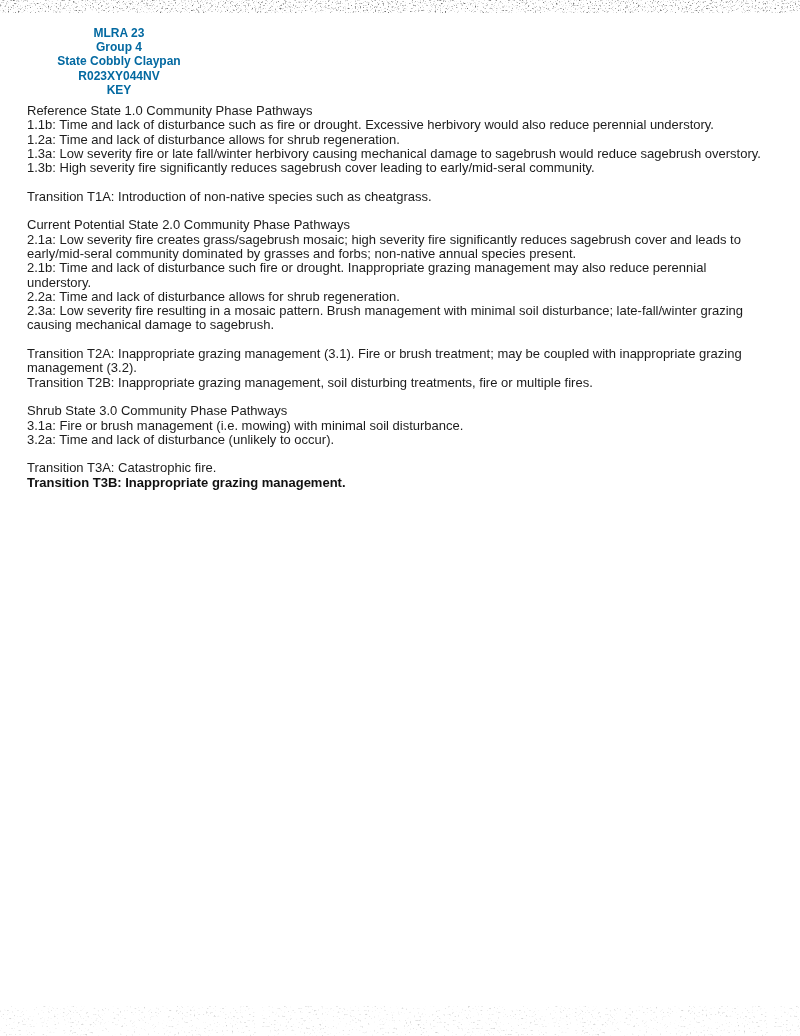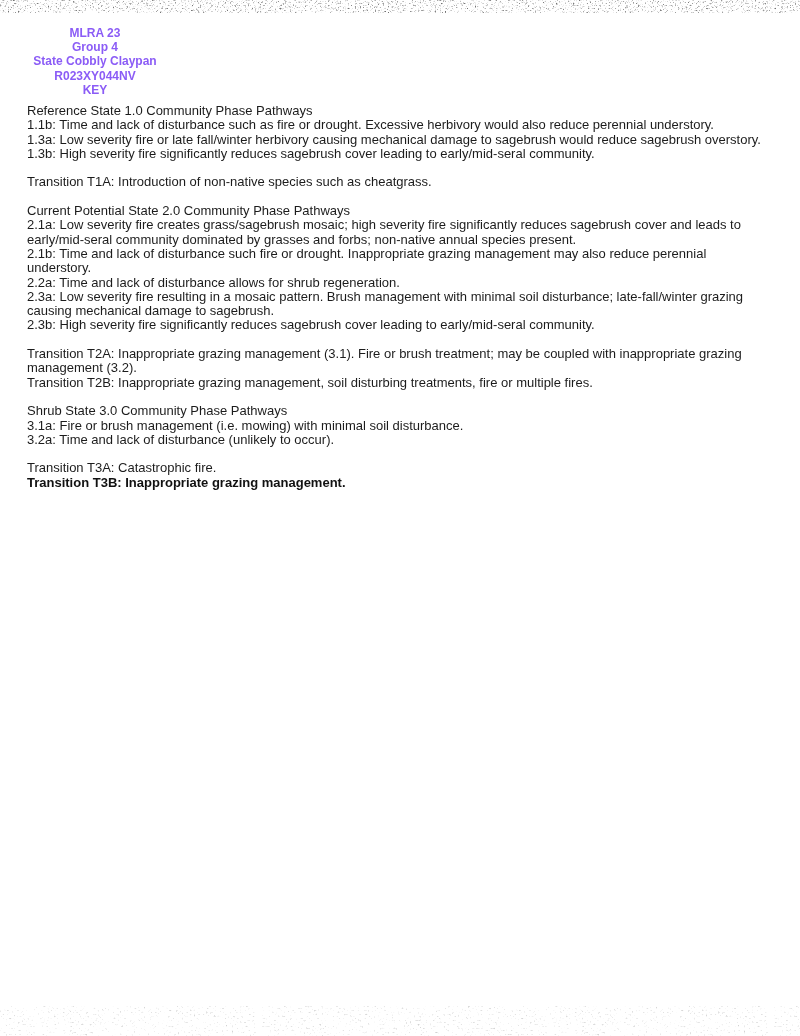--- a/index.html
+++ b/index.html
@@ -25,21 +25,22 @@
   .noise-bottom { bottom: 0; opacity: 0.22; }
   .doc-header {
     position: absolute;
     top: 26px;
     left: 0;
     width: 190px;
     text-align: center;
     font-size: 12px;
     line-height: 14.2px;
     font-weight: bold;
-    color: #8b5cf6;
+    color: #0369a1;
+    padding-left: 24px;
   }
   .doc-body {
     position: absolute;
     top: 104px;
     left: 27px;
     width: 744px;
     font-size: 13px;
     line-height: 14.3px;
     color: #1c1c1c;
   }
@@ -79,35 +80,35 @@
     <div>State Cobbly Claypan</div>
     <div>R023XY044NV</div>
     <div>KEY</div>
   </div>
 
   <div class="doc-body">
 
     <div class="block">
       <p>Reference State 1.0 Community Phase Pathways</p>
       <p>1.1b: Time and lack of disturbance such as fire or drought. Excessive herbivory would also reduce perennial understory.</p>
+      <p>1.2a: Time and lack of disturbance allows for shrub regeneration.</p>
       <p>1.3a: Low severity fire or late fall/winter herbivory causing mechanical damage to sagebrush would reduce sagebrush overstory.</p>
       <p>1.3b: High severity fire significantly reduces sagebrush cover leading to early/mid-seral community.</p>
     </div>
 
     <div class="block">
       <p>Transition T1A: Introduction of non-native species such as cheatgrass.</p>
     </div>
 
     <div class="block">
       <p>Current Potential State 2.0 Community Phase Pathways</p>
       <p>2.1a: Low severity fire creates grass/sagebrush mosaic; high severity fire significantly reduces sagebrush cover and leads to early/mid-seral community dominated by grasses and forbs; non-native annual species present.</p>
       <p>2.1b: Time and lack of disturbance such fire or drought. Inappropriate grazing management may also reduce perennial understory.</p>
       <p>2.2a: Time and lack of disturbance allows for shrub regeneration.</p>
       <p>2.3a: Low severity fire resulting in a mosaic pattern. Brush management with minimal soil disturbance; late-fall/winter grazing causing mechanical damage to sagebrush.</p>
-      <p>2.3b: High severity fire significantly reduces sagebrush cover leading to early/mid-seral community.</p>
     </div>
 
     <div class="block">
       <p>Transition T2A: Inappropriate grazing management (3.1). Fire or brush treatment; may be coupled with inappropriate grazing management (3.2).</p>
       <p>Transition T2B: Inappropriate grazing management, soil disturbing treatments, fire or multiple fires.</p>
     </div>
 
     <div class="block">
       <p>Shrub State 3.0 Community Phase Pathways</p>
       <p>3.1a: Fire or brush management (i.e. mowing) with minimal soil disturbance.</p>

